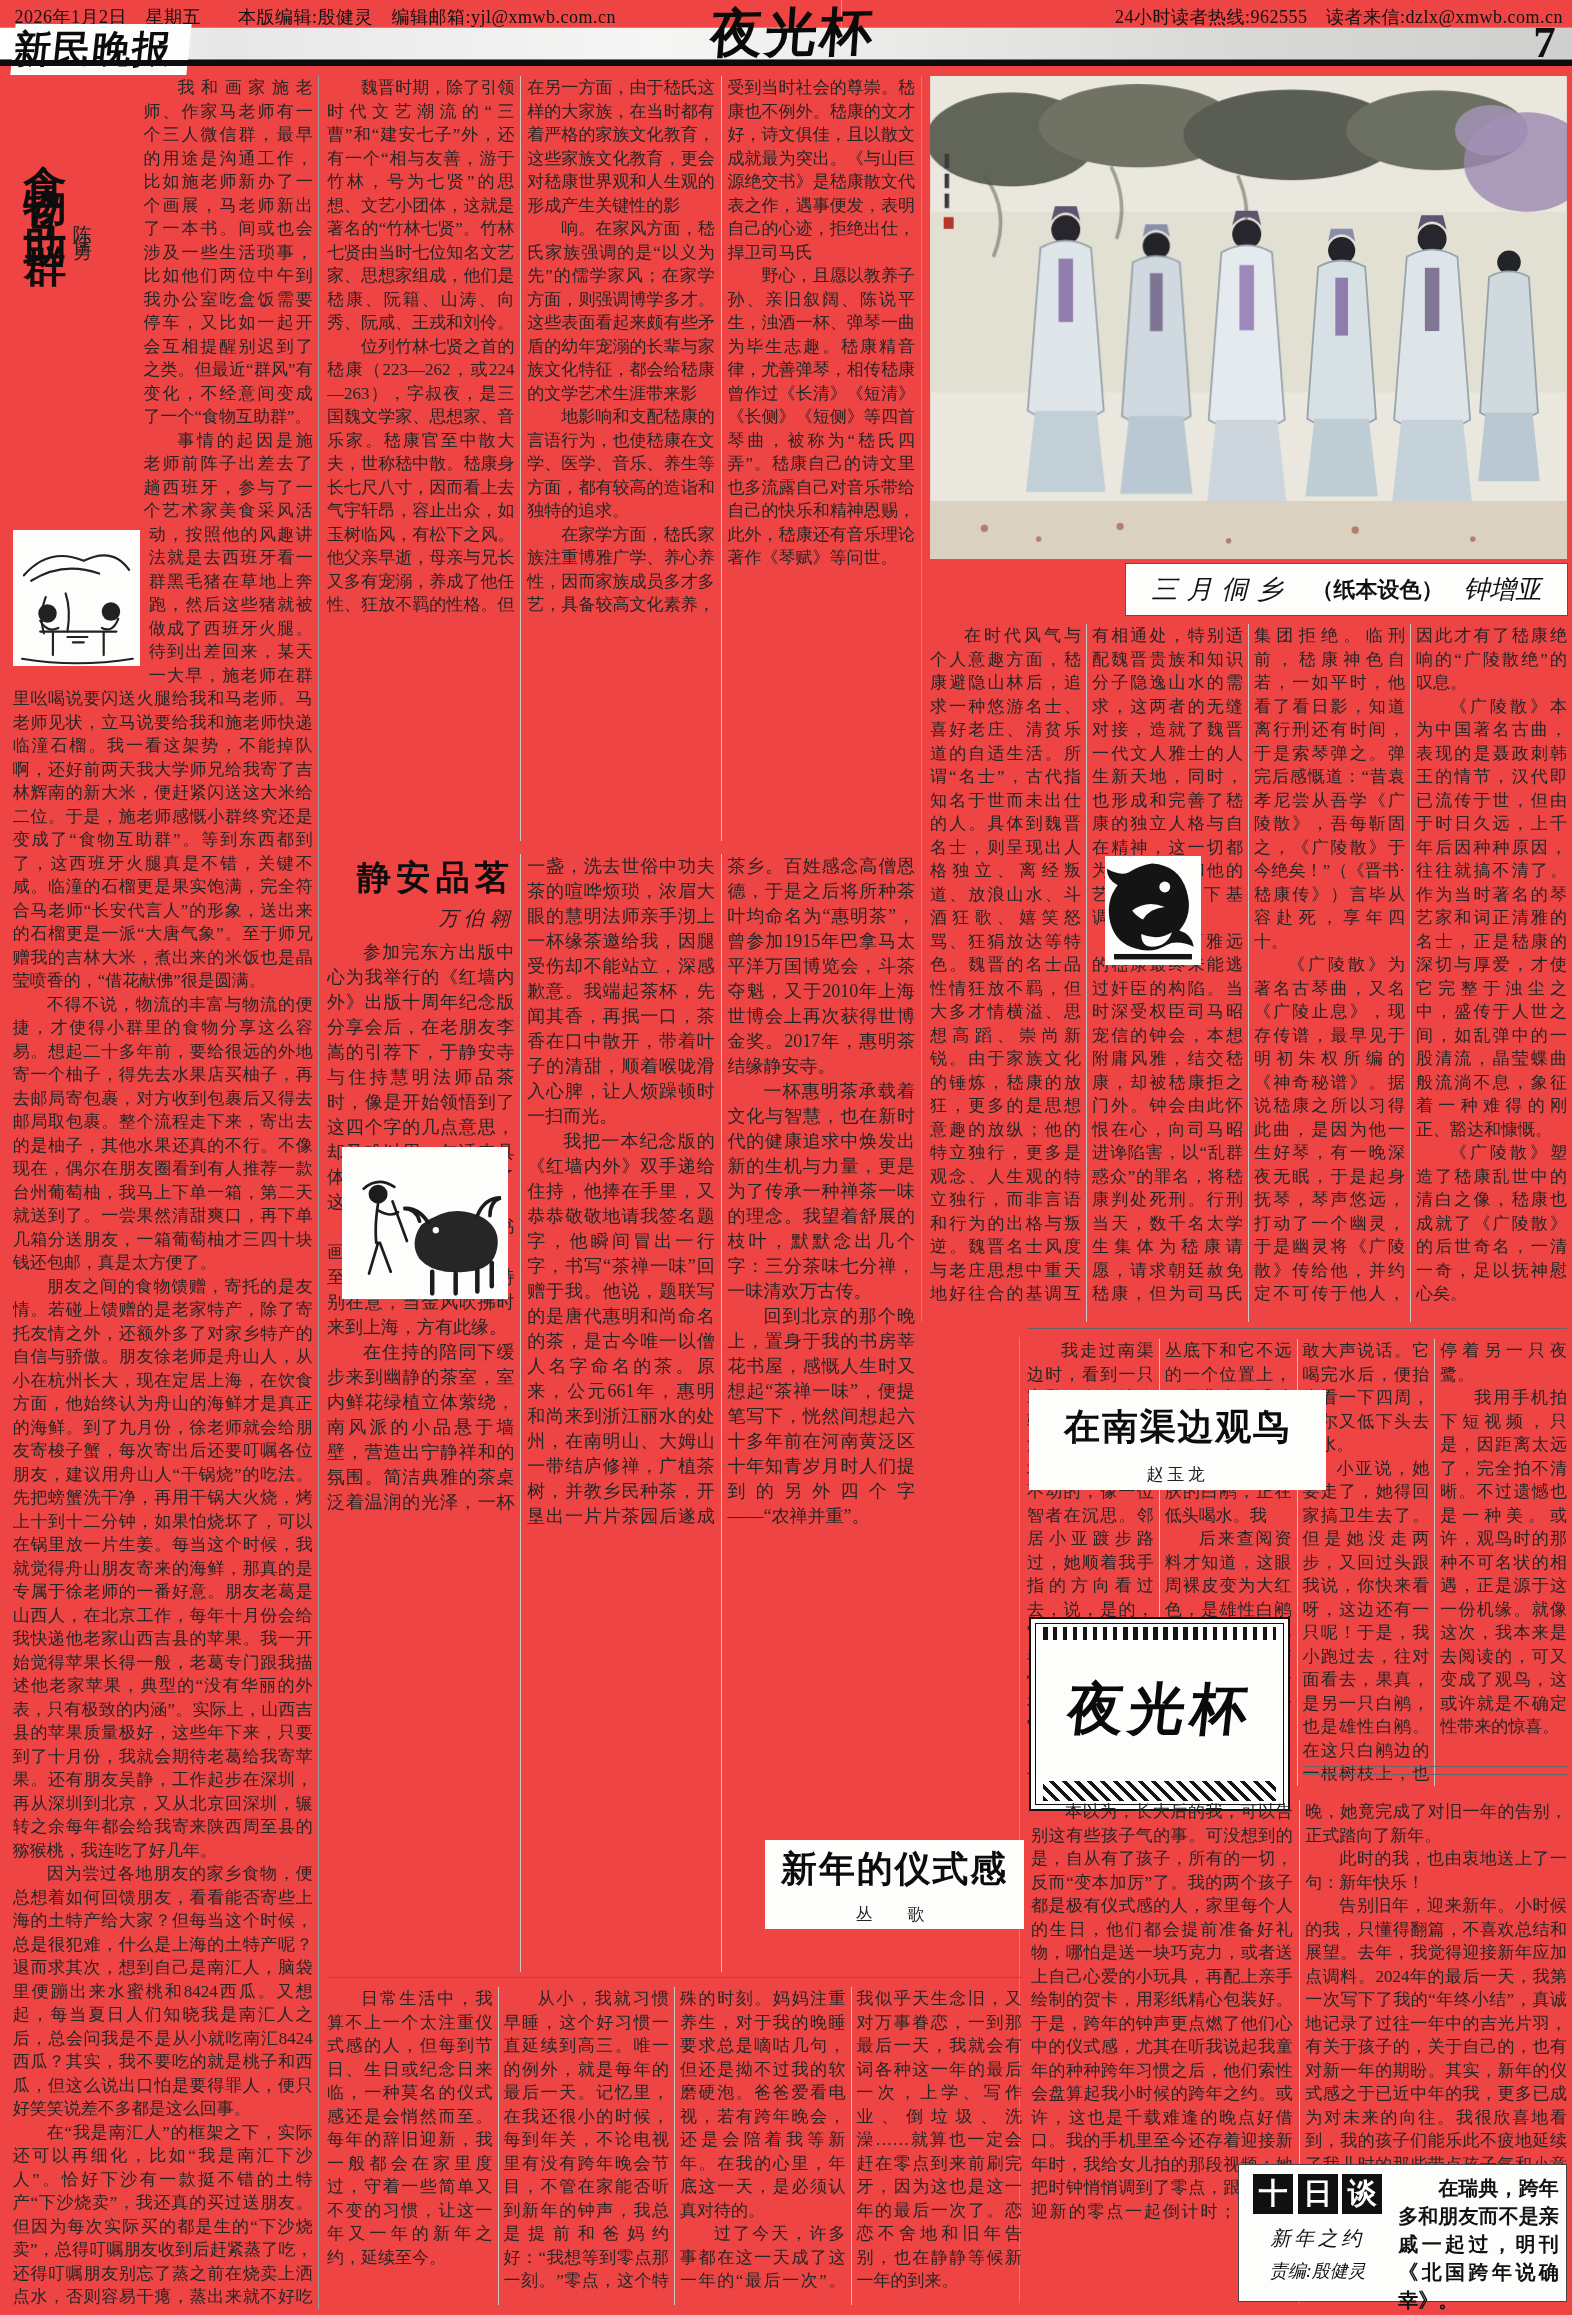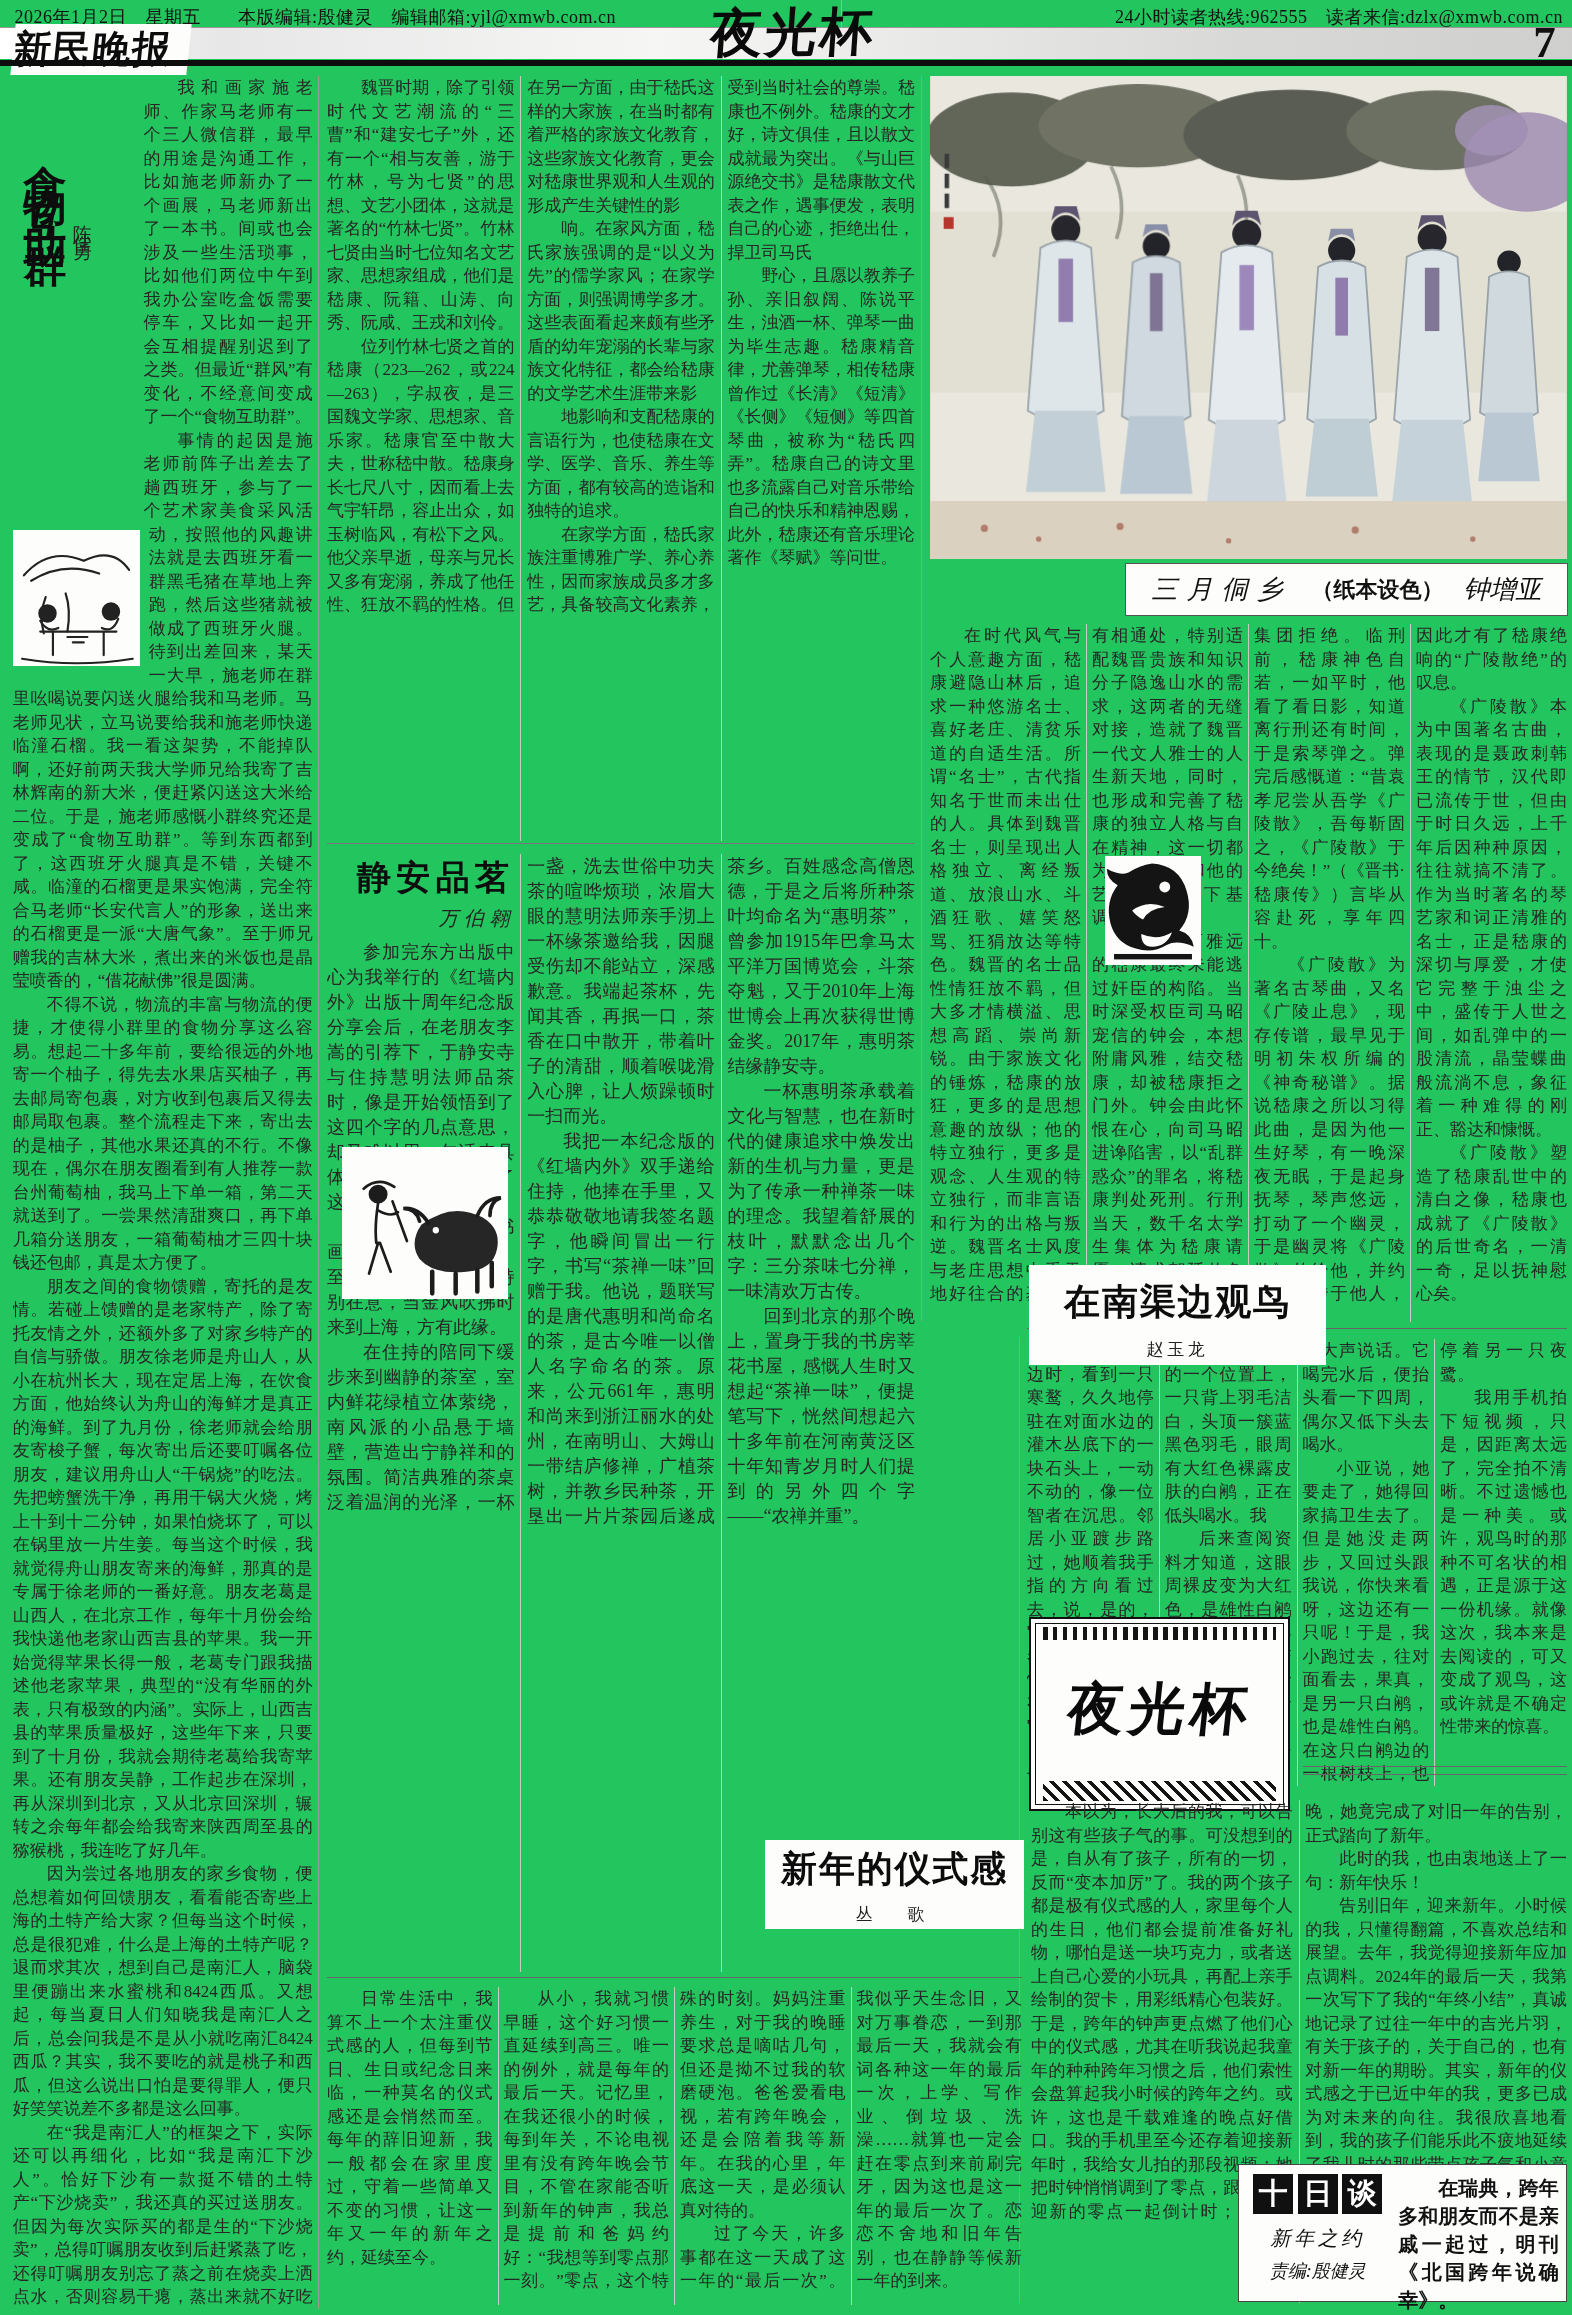--- a/index.html
+++ b/index.html
@@ -1,16 +1,16 @@
 <!DOCTYPE html>
 <html style="font-size:14.5px"><head>
 <meta charset="utf-8">
 <style>
   html,body{margin:0;padding:0;background:#e9e9e6;}
-  .page{position:relative;width:1572px;height:2316px;background:#22c55e;overflow:hidden;
+  .page{position:relative;width:1572px;height:2316px;background:#ef4444;overflow:hidden;
         font-family:"Liberation Serif","DejaVu Serif",serif;color:#222;}
   .abs{position:absolute;}
   
   .hdr-topline{top:5.4px;left:14.5px;font-size:18px;color:#111;letter-spacing:0.5px;}
   .hdr-topright{top:5.4px;right:9px;font-size:18px;color:#111;letter-spacing:0.5px;}
   .hdr-hairline{top:27px;left:0;width:1572px;border-top:0.9px solid #999;}
   .hdr-vline{top:0;left:841px;height:27px;border-left:0.9px solid #aaa;}
   .hdr-graybar{top:28px;left:0;width:1572px;height:31px;
       background:linear-gradient(to right,#ffffff 0%,#e7e7e7 14%,#f6f6f5 42%,#d9d9d8 78%,#cfcfce 100%);}
   .paper-name{top:23.5px;left:12.7px;font-size:38px;font-weight:900;transform:skewX(-6deg);
@@ -49,21 +49,21 @@
   
   .tea-rule{top:843px;left:327px;width:588px;border-top:1.4px solid #777;}
   .tea{top:854px;left:327px;width:588px;height:1118px;font-size:18px;line-height:25px;}
   .tea-head{break-inside:avoid;text-align:right;padding:11px 0 9px 0;}
   .tea-title{font-size:34px;font-weight:900;letter-spacing:5.4px;font-family:"Liberation Sans",sans-serif;color:#0d0d0d;}
   .tea-author{font-size:20px;font-style:italic;letter-spacing:5.4px;margin-top:16.3px;color:#222;}
   .ox{top:1147px;left:342px;width:166px;height:152px;background:#fdfdfb;}
   
   .birds-rule{top:1328px;left:1027px;width:540px;border-top:0.9px solid #666;}
   .birds{top:1339px;left:1027px;width:540px;height:447px;font-size:17px;line-height:23.5px;}
-  .birds-titlebox{top:1265px;left:1029px;width:297px;height:100px;background:#fdfdfb;text-align:center;}
+  .birds-titlebox{top:1390px;left:1029px;width:297px;height:100px;background:#fdfdfb;text-align:center;}
   .birds-title{font-size:36px;font-weight:900;font-family:"Liberation Sans",sans-serif;letter-spacing:1.8px;margin-top:12.7px;color:#0c0c0c;}
   .birds-author{font-size:17px;margin-top:11px;letter-spacing:3.6px;color:#222;}
   .birds-endrule{top:1766px;left:1303px;width:264px;height:7.2px;border-top:0.9px solid #666;border-bottom:0.9px solid #666;}
   
   .ykb{top:1617px;left:1029px;width:261px;height:194px;background:#fdfdfb;border:2.7px solid #101010;box-sizing:border-box;}
   .ykb-inner{position:absolute;inset:3.6px;border:1.4px solid #101010;display:flex;flex-direction:column;justify-content:space-between;}
   .ykb-strip{height:12.7px;margin:3.6px 7.2px 0 7.2px;background:repeating-linear-gradient(90deg,#141414 0 4.5px,transparent 4.5px 10px);}
   .ykb-strip2{height:20px;margin:0 7.2px 3.6px 7.2px;background:repeating-linear-gradient(45deg,#141414 0 3.6px,transparent 3.6px 9px);}
   .ykb-label{text-align:center;font-size:56px;font-weight:900;transform:skewX(-6deg);letter-spacing:5.4px;color:#0a0a0a;}
   

